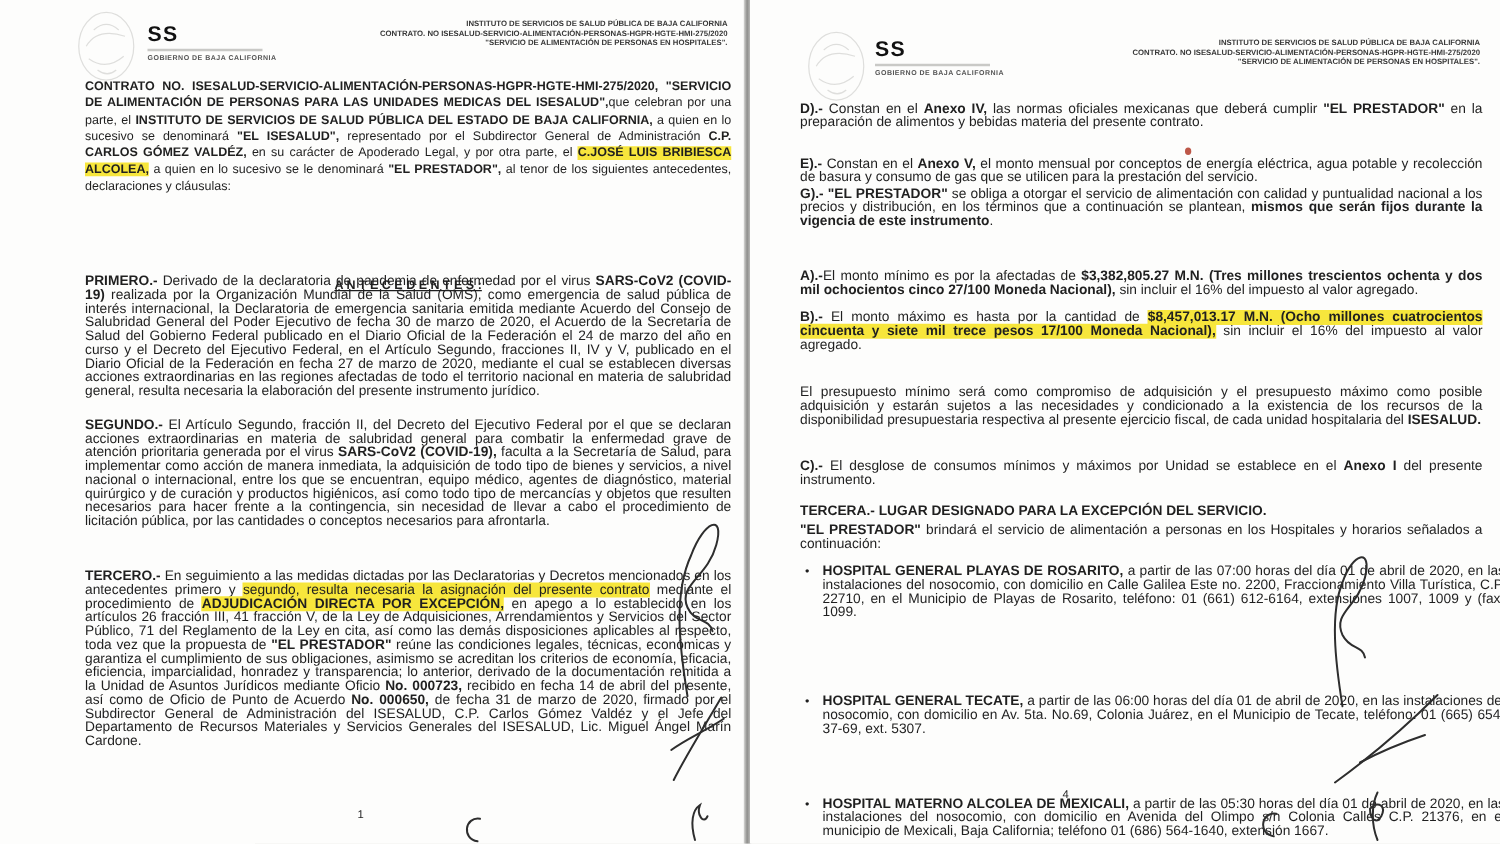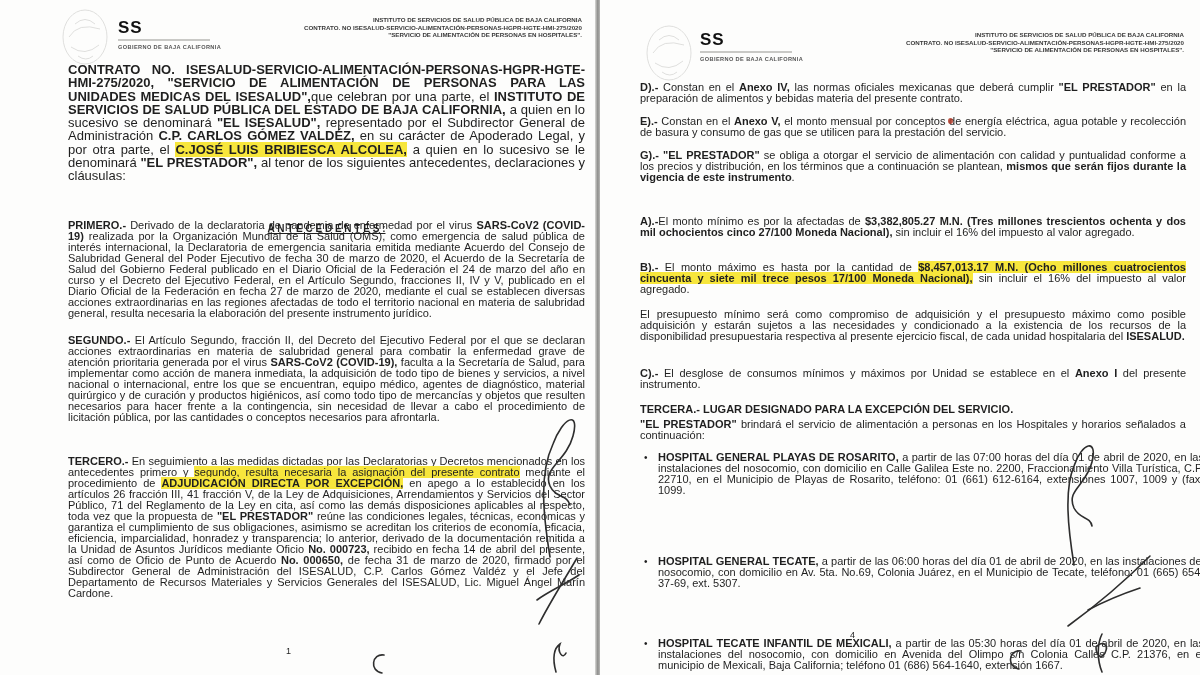--- a/index.html
+++ b/index.html
@@ -14,21 +14,21 @@
   #page1{left:0;width:596px;}
   #page2{left:600px;width:600px;}
   .page-divider{
     position:absolute;left:595px;top:0;width:6px;height:675px;
     background:linear-gradient(to right,#d9d9d7,#8e8e8c 45%,#c9c9c7);
   }
   .block{position:absolute;text-align:justify;font-size:11px;line-height:11px;}
   #page1 .block{left:68px;width:517px;}
   #page2 .block{left:40px;width:546px;}
 
-  .opening{font-size:13px;line-height:13.3px;}
+  .opening{font-size:10px;line-height:13.3px;}
   .b{font-weight:bold;}
   .u{}
   .h{background:#f7e63c;}
   .heading{font-weight:bold;text-align:left;}
   .center-heading{text-align:center;font-weight:bold;text-decoration:underline;font-size:10px;margin-top:36px;}
 
   
   .logo-ss{position:absolute;font-weight:bold;font-size:17px;letter-spacing:1px;color:#111;}
   .logo-rule{position:absolute;height:2px;background:#c9c9c6;}
   .logo-gob{position:absolute;font-size:5.6px;font-weight:bold;letter-spacing:.4px;color:#555;}
@@ -104,36 +104,36 @@
   <div class="logo-ss" style="left:100px;top:30px;">SS</div>
   <div class="logo-rule" style="left:100px;top:51px;width:92px;"></div>
   <div class="logo-gob" style="left:100px;top:56px;">GOBIERNO DE BAJA CALIFORNIA</div>
   <div class="head-right" style="right:16px;top:31px;width:330px;">
     <div>INSTITUTO DE SERVICIOS DE SALUD PÚBLICA DE BAJA CALIFORNIA</div>
     <div>CONTRATO. NO ISESALUD-SERVICIO-ALIMENTACIÓN-PERSONAS-HGPR-HGTE-HMI-275/2020</div>
     <div>"SERVICIO DE ALIMENTACIÓN DE PERSONAS EN HOSPITALES".</div>
   </div>
 
   <div class="block" style="top:82px;"><span class="b">D).- </span><span>Constan en el </span><span class="b">Anexo IV,</span><span> las normas oficiales mexicanas que deberá cumplir </span><span class="b">"EL PRESTADOR"</span><span> en la preparación de alimentos y bebidas materia del presente contrato.</span></div>
-  <div class="block" style="top:116px;"><span class="b">E).- </span><span>Constan en el </span><span class="b">Anexo V,</span><span> el monto mensual por conceptos de energía eléctrica, agua potable y recolección de basura y consumo de gas que se utilicen para la prestación del servicio.</span></div>
-  <div class="block" style="top:150px;"><span class="b">G).- "EL PRESTADOR"</span><span> se obliga a otorgar el servicio de alimentación con calidad y puntualidad conforme a los precios y distribución, en los términos que a continuación se plantean, </span><span class="b u">mismos que serán fijos durante la vigencia de este instrumento</span><span>.</span></div>
+  <div class="block" style="top:126px;"><span class="b">E).- </span><span>Constan en el </span><span class="b">Anexo V,</span><span> el monto mensual por conceptos de energía eléctrica, agua potable y recolección de basura y consumo de gas que se utilicen para la prestación del servicio.</span></div>
+  <div class="block" style="top:150px;"><span class="b">G).- "EL PRESTADOR"</span><span> se obliga a otorgar el servicio de alimentación con calidad y puntualidad nacional a los precios y distribución, en los términos que a continuación se plantean, </span><span class="b u">mismos que serán fijos durante la vigencia de este instrumento</span><span>.</span></div>
 
 
   <div class="block" style="top:216px;"><span class="b">A).-</span><span>El monto  mínimo es por la afectadas de </span><span class="b">$3,382,805.27 M.N. (Tres millones trescientos ochenta y dos mil ochocientos cinco 27/100 Moneda Nacional),</span><span> sin incluir el 16% del impuesto al valor agregado.</span></div>
-  <div class="block" style="top:262px;"><span class="b">B).- </span><span>El monto máximo es hasta por la cantidad de </span><span class="b h">$8,457,013.17 M.N. (Ocho millones cuatrocientos cincuenta y siete mil trece pesos 17/100 Moneda Nacional),</span><span> sin incluir el 16% del impuesto al valor agregado.</span></div>
+  <div class="block" style="top:249px;"><span class="b">B).- </span><span>El monto máximo es hasta por la cantidad de </span><span class="b h">$8,457,013.17 M.N. (Ocho millones cuatrocientos cincuenta y siete mil trece pesos 17/100 Moneda Nacional),</span><span> sin incluir el 16% del impuesto al valor agregado.</span></div>
   <div class="block" style="top:309px;"><span>El presupuesto mínimo será como compromiso de adquisición y el presupuesto máximo como posible adquisición y estarán sujetos a las necesidades y condicionado a la existencia de los recursos de la disponibilidad presupuestaria respectiva al presente ejercicio fiscal, de cada unidad hospitalaria del </span><span class="b">ISESALUD.</span></div>
   <div class="block" style="top:368px;"><span class="b">C).- </span><span>El desglose de consumos mínimos y máximos por Unidad se establece en el </span><span class="b">Anexo I</span><span> del presente instrumento.</span></div>
 
   <div class="block heading" style="top:404px;">TERCERA.- LUGAR DESIGNADO PARA LA EXCEPCIÓN DEL SERVICIO.</div>
 
   <div class="block" style="top:419px;"><span class="b">"EL PRESTADOR"</span><span> brindará el servicio de alimentación a personas en los Hospitales y horarios señalados a continuación:</span></div>
 
   <div class="block hosp" style="top:452px;"><span class="b">HOSPITAL GENERAL PLAYAS DE ROSARITO,</span><span> a partir de las 07:00 horas del día 01 de abril de 2020, en las instalaciones del nosocomio, con domicilio en Calle Galilea Este no. 2200, Fraccionamiento Villa Turística, C.P. 22710, en el Municipio de Playas de Rosarito, teléfono: 01 (661) 612-6164, extensiones 1007, 1009 y (fax) 1099.</span></div>
   <div class="block hosp" style="top:512px;"><span class="b">HOSPITAL GENERAL TECATE,</span><span> a partir de las 06:00 horas del día 01 de abril de 2020, en las instalaciones del nosocomio, con domicilio en Av. 5ta. No.69, Colonia Juárez, en el Municipio de Tecate, teléfono: 01 (665) 654-37-69, ext. 5307.</span></div>
-  <div class="block hosp" style="top:561px;"><span class="b">HOSPITAL TECATE INFANTIL DE MEXICALI,</span><span> a partir de las 05:30 horas del día 01 de abril de 2020, en las instalaciones del nosocomio, con domicilio en Avenida del Olimpo s/n Colonia Calles C.P. 21376, en el municipio de Mexicali, Baja California; teléfono 01 (686) 564-1640, extensión 1667.</span></div>
+  <div class="block hosp" style="top:561px;"><span class="b">HOSPITAL MATERNO ALCOLEA DE MEXICALI,</span><span> a partir de las 05:30 horas del día 01 de abril de 2020, en las instalaciones del nosocomio, con domicilio en Avenida del Olimpo s/n Colonia Calles C.P. 21376, en el municipio de Mexicali, Baja California; teléfono 01 (686) 564-1640, extensión 1667.</span></div>
 
   <div class="pagenum" style="left:250px;top:630px;">4</div>
 
   <div class="red-speck" style="left:348px;top:118px;"></div>
   <svg class="mark" style="left:448px;top:428px;" width="52" height="142">
     <path d="M26,137 C20,100 16,62 26,38 C34,14 50,10 44,34 C38,58 18,62 26,80 C32,92 42,88 44,98"></path>
   </svg>
   <svg class="mark" style="left:460px;top:548px;" width="98" height="84">
     <path d="M90,8 C62,36 30,62 8,78"></path>
     <path d="M28,62 C45,53 62,46 80,40"></path>

